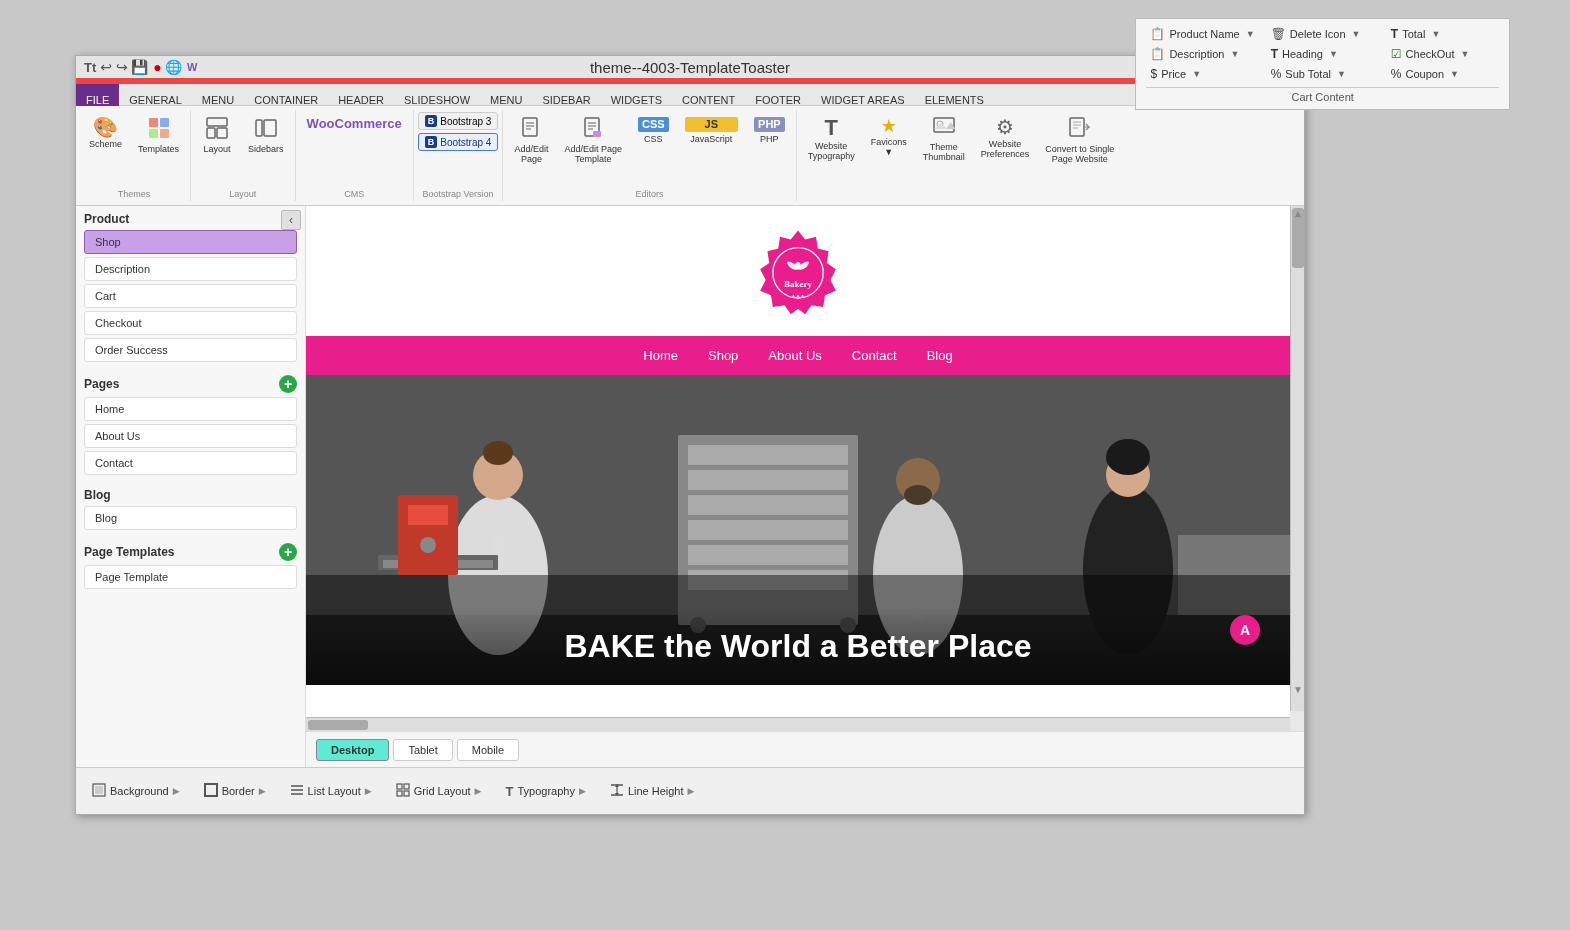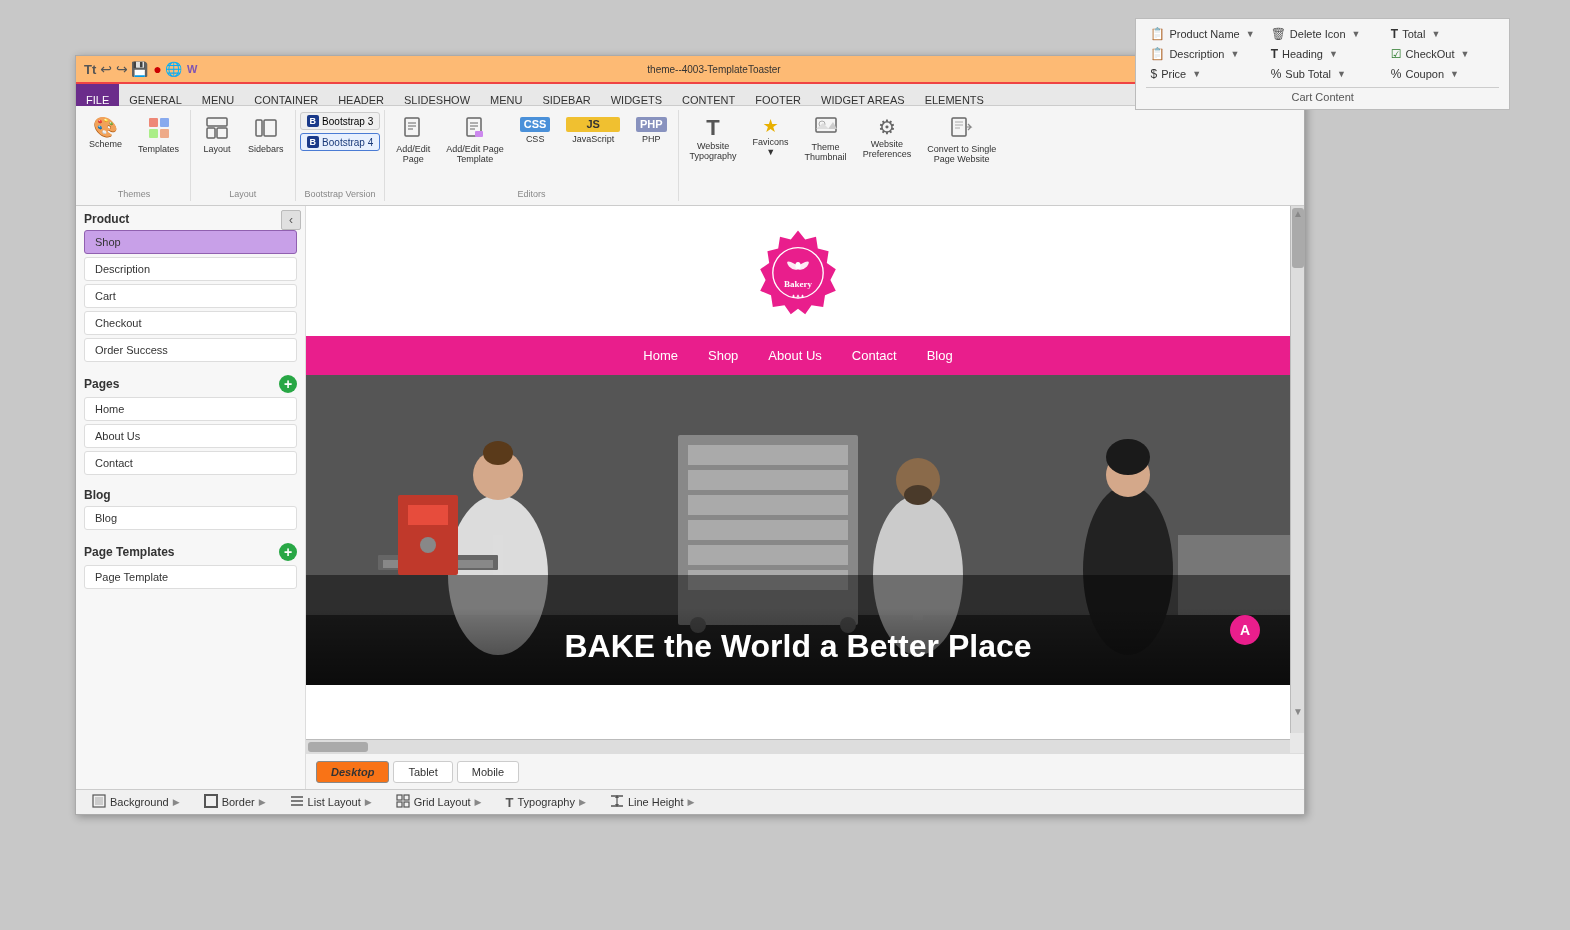--- a/index.html
+++ b/index.html
@@ -59,37 +59,36 @@
       background: #fff;
       border: 1px solid #aaa;
       box-shadow: 2px 2px 8px rgba(0,0,0,0.3);
       display: flex;
       flex-direction: column;
     }
 
     
     .title-bar {
       height: 28px;
-      background: #fdba74;
-      border-bottom: 2px solid #ef4444;
+      background: #e5e5e5;
+      border-bottom: 6px solid #ef4444;
       display: flex;
       align-items: center;
       padding: 0 8px;
       gap: 6px;
       position: relative;
     }
     .title-bar-icons { display: flex; gap: 4px; align-items: center; }
     .title-bar-icon { font-size: 14px; color: #555; cursor: pointer; }
     .title-bar-text {
       position: absolute;
       left: 50%;
       transform: translateX(-50%);
-      font-size: 10px;
+      font-size: 15px;
       color: #333;
-      margin-left: 24px;
     }
 
     
     .menu-bar {
       height: 22px;
       background: #e8e8e8;
       border-bottom: 1px solid #ccc;
       display: flex;
       align-items: stretch;
     }
@@ -380,29 +379,28 @@
     .viewport-btn {
       padding: 4px 14px;
       border: 1px solid #ccc;
       border-radius: 3px;
       cursor: pointer;
       font-size: 11px;
       background: #fff;
       color: #333;
     }
     .viewport-btn.active {
-      background: #f97316;
+      background: #5eead4;
       border-color: #888;
       font-weight: bold;
-      font-style: italic;
     }
 
     
     .bottom-panel {
-      height: 25px;
+      height: 47px;
       background: #f0f0f0;
       border-top: 1px solid #ccc;
       display: flex;
       align-items: center;
       padding: 0 10px;
       gap: 12px;
     }
     .bottom-panel-item {
       display: flex;
       align-items: center;
@@ -578,20 +576,29 @@
               <rect x="1" y="3" width="6" height="16" fill="none" stroke="#666" stroke-width="1.5" rx="1"></rect>
               <rect x="9" y="3" width="12" height="16" fill="none" stroke="#666" stroke-width="1.5" rx="1"></rect>
             </svg>
           </span>
           <span class="tb-label">Sidebars</span>
         </div>
       </div>
       <div class="toolbar-group-label">Layout</div>
     </div>
 
+    <div class="toolbar-group">
+      <div class="toolbar-items">
+        <div class="toolbar-btn" style="min-width:60px;">
+          <span class="tb-icon" style="font-size:13px;color:#7f54b3;font-weight:bold;">WooCommerce</span>
+          <span class="tb-label"></span>
+        </div>
+      </div>
+      <div class="toolbar-group-label">CMS</div>
+    </div>
 
     <div class="toolbar-group">
       <div class="bootstrap-btns">
         <div class="bs-btn bs3">
           <span class="bs-icon">B</span>
           <span>Bootstrap 3</span>
         </div>
         <div class="bs-btn bs4">
           <span class="bs-icon">B</span>
           <span>Bootstrap 4</span>

